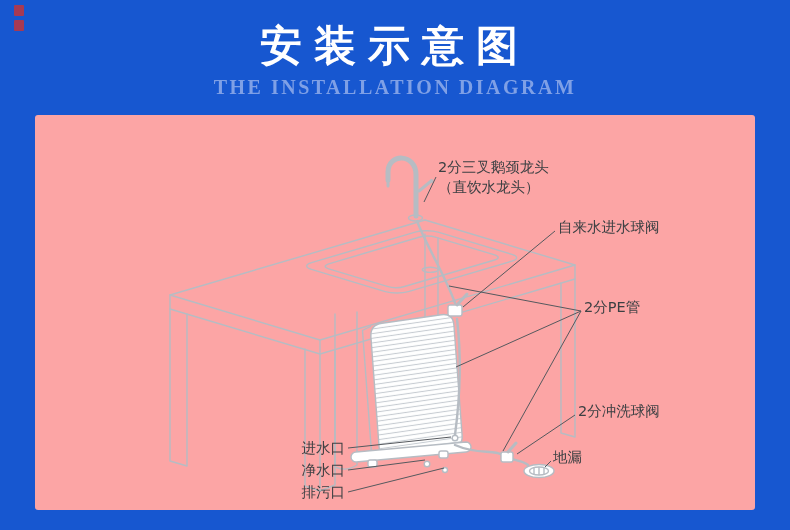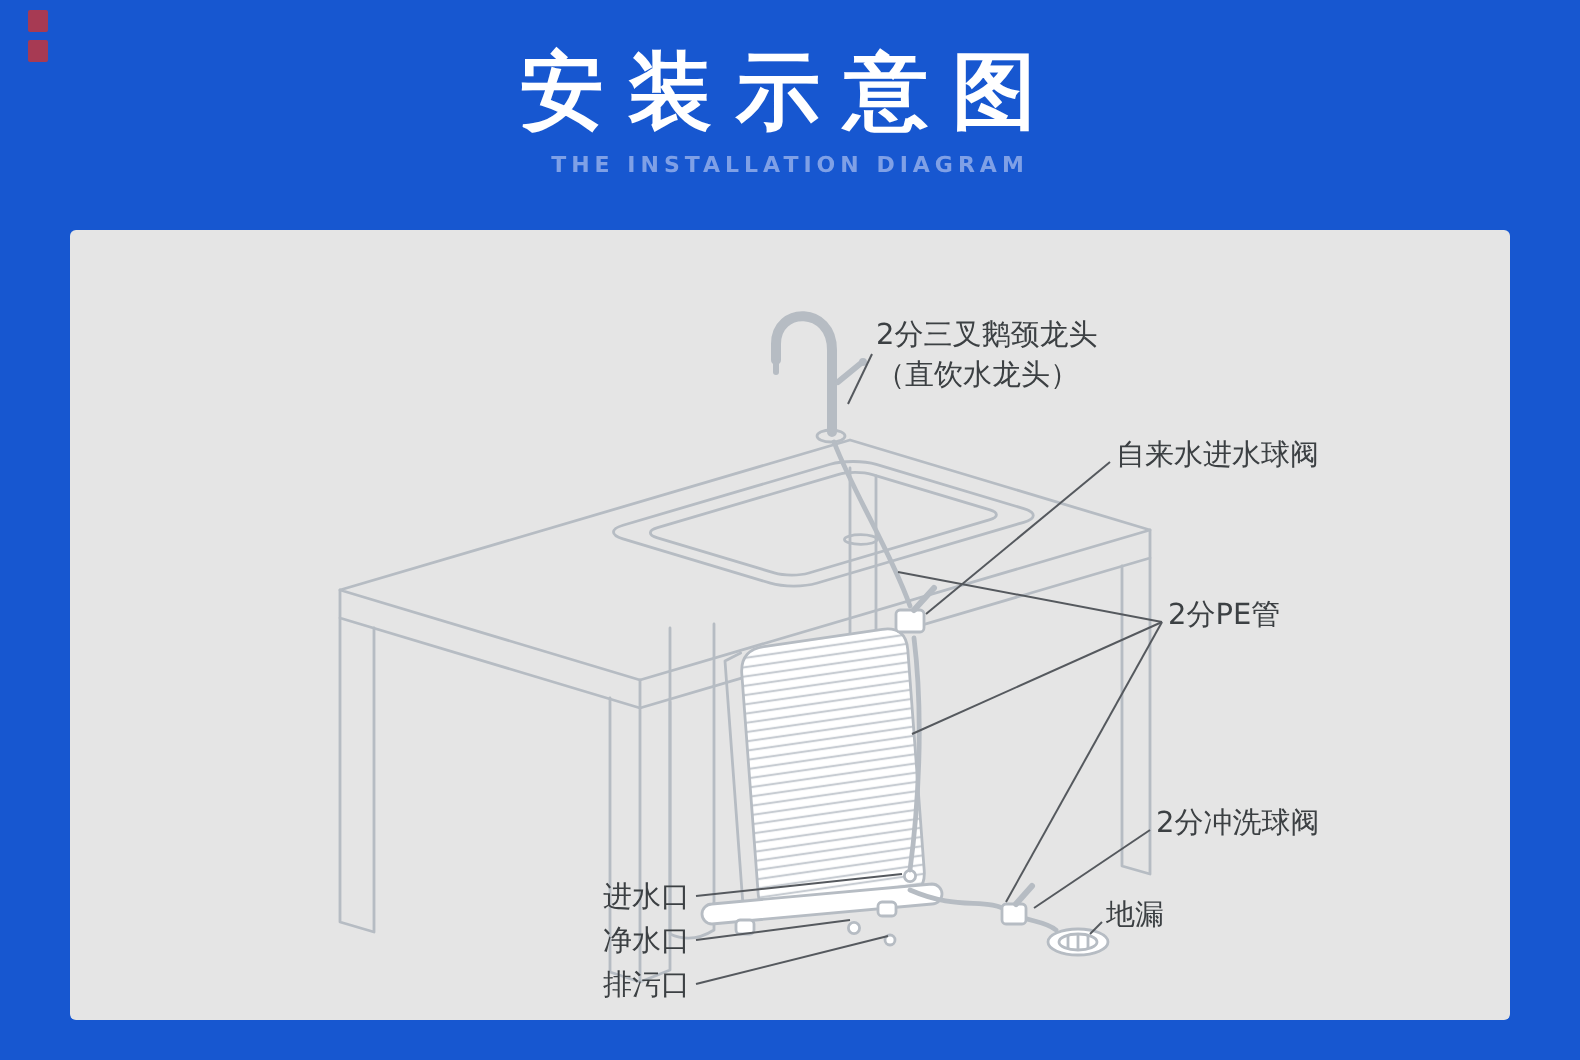--- a/index.html
+++ b/index.html
@@ -19,26 +19,26 @@
     font-family:"DejaVu Sans",sans-serif;
   }
   .watermark{position:absolute;left:14px;top:5px;display:flex;flex-direction:column;gap:4px;}
   .watermark span{width:10px;height:11px;background:var(--watermark);opacity:.8;border-radius:1px;}
   .header{text-align:center;padding-top:20px;}
   .title{
     color:#ffffff;font-size:42px;font-weight:bold;
     letter-spacing:12px;line-height:1.25;
   }
   .subtitle{
-    color:var(--subtitle);font-size:11px;font-weight:bold;
-    letter-spacing:2.5px;margin-top:3px;
+    color:var(--subtitle);font-size:20px;font-weight:bold;
+    letter-spacing:2.5px;margin-top:3px;font-family:Liberation Serif, serif;
   }
   .panel{
     position:absolute;left:35px;top:115px;width:720px;height:395px;
-    background:#e5e5e5;border-radius:3px;
+    background:#fca5a5;border-radius:3px;
   }
   svg{display:block;}
   svg text{font-size:14.5px;fill:var(--text);}
   .draw{fill:none;stroke:var(--line);stroke-width:1.4;stroke-linecap:round;stroke-linejoin:round;}
   .thick{fill:none;stroke:var(--line);stroke-width:5;stroke-linecap:round;}
   .mid{fill:none;stroke:var(--line);stroke-width:3;stroke-linecap:round;}
   .tube{fill:none;stroke:var(--line);stroke-width:2.4;stroke-linecap:round;}
   .whitefill{fill:#ffffff;stroke:var(--line);stroke-width:1.4;}
   .mask{fill:#ffffff;stroke:none;}
   .leader{stroke:var(--leader);stroke-width:1;fill:none;}

